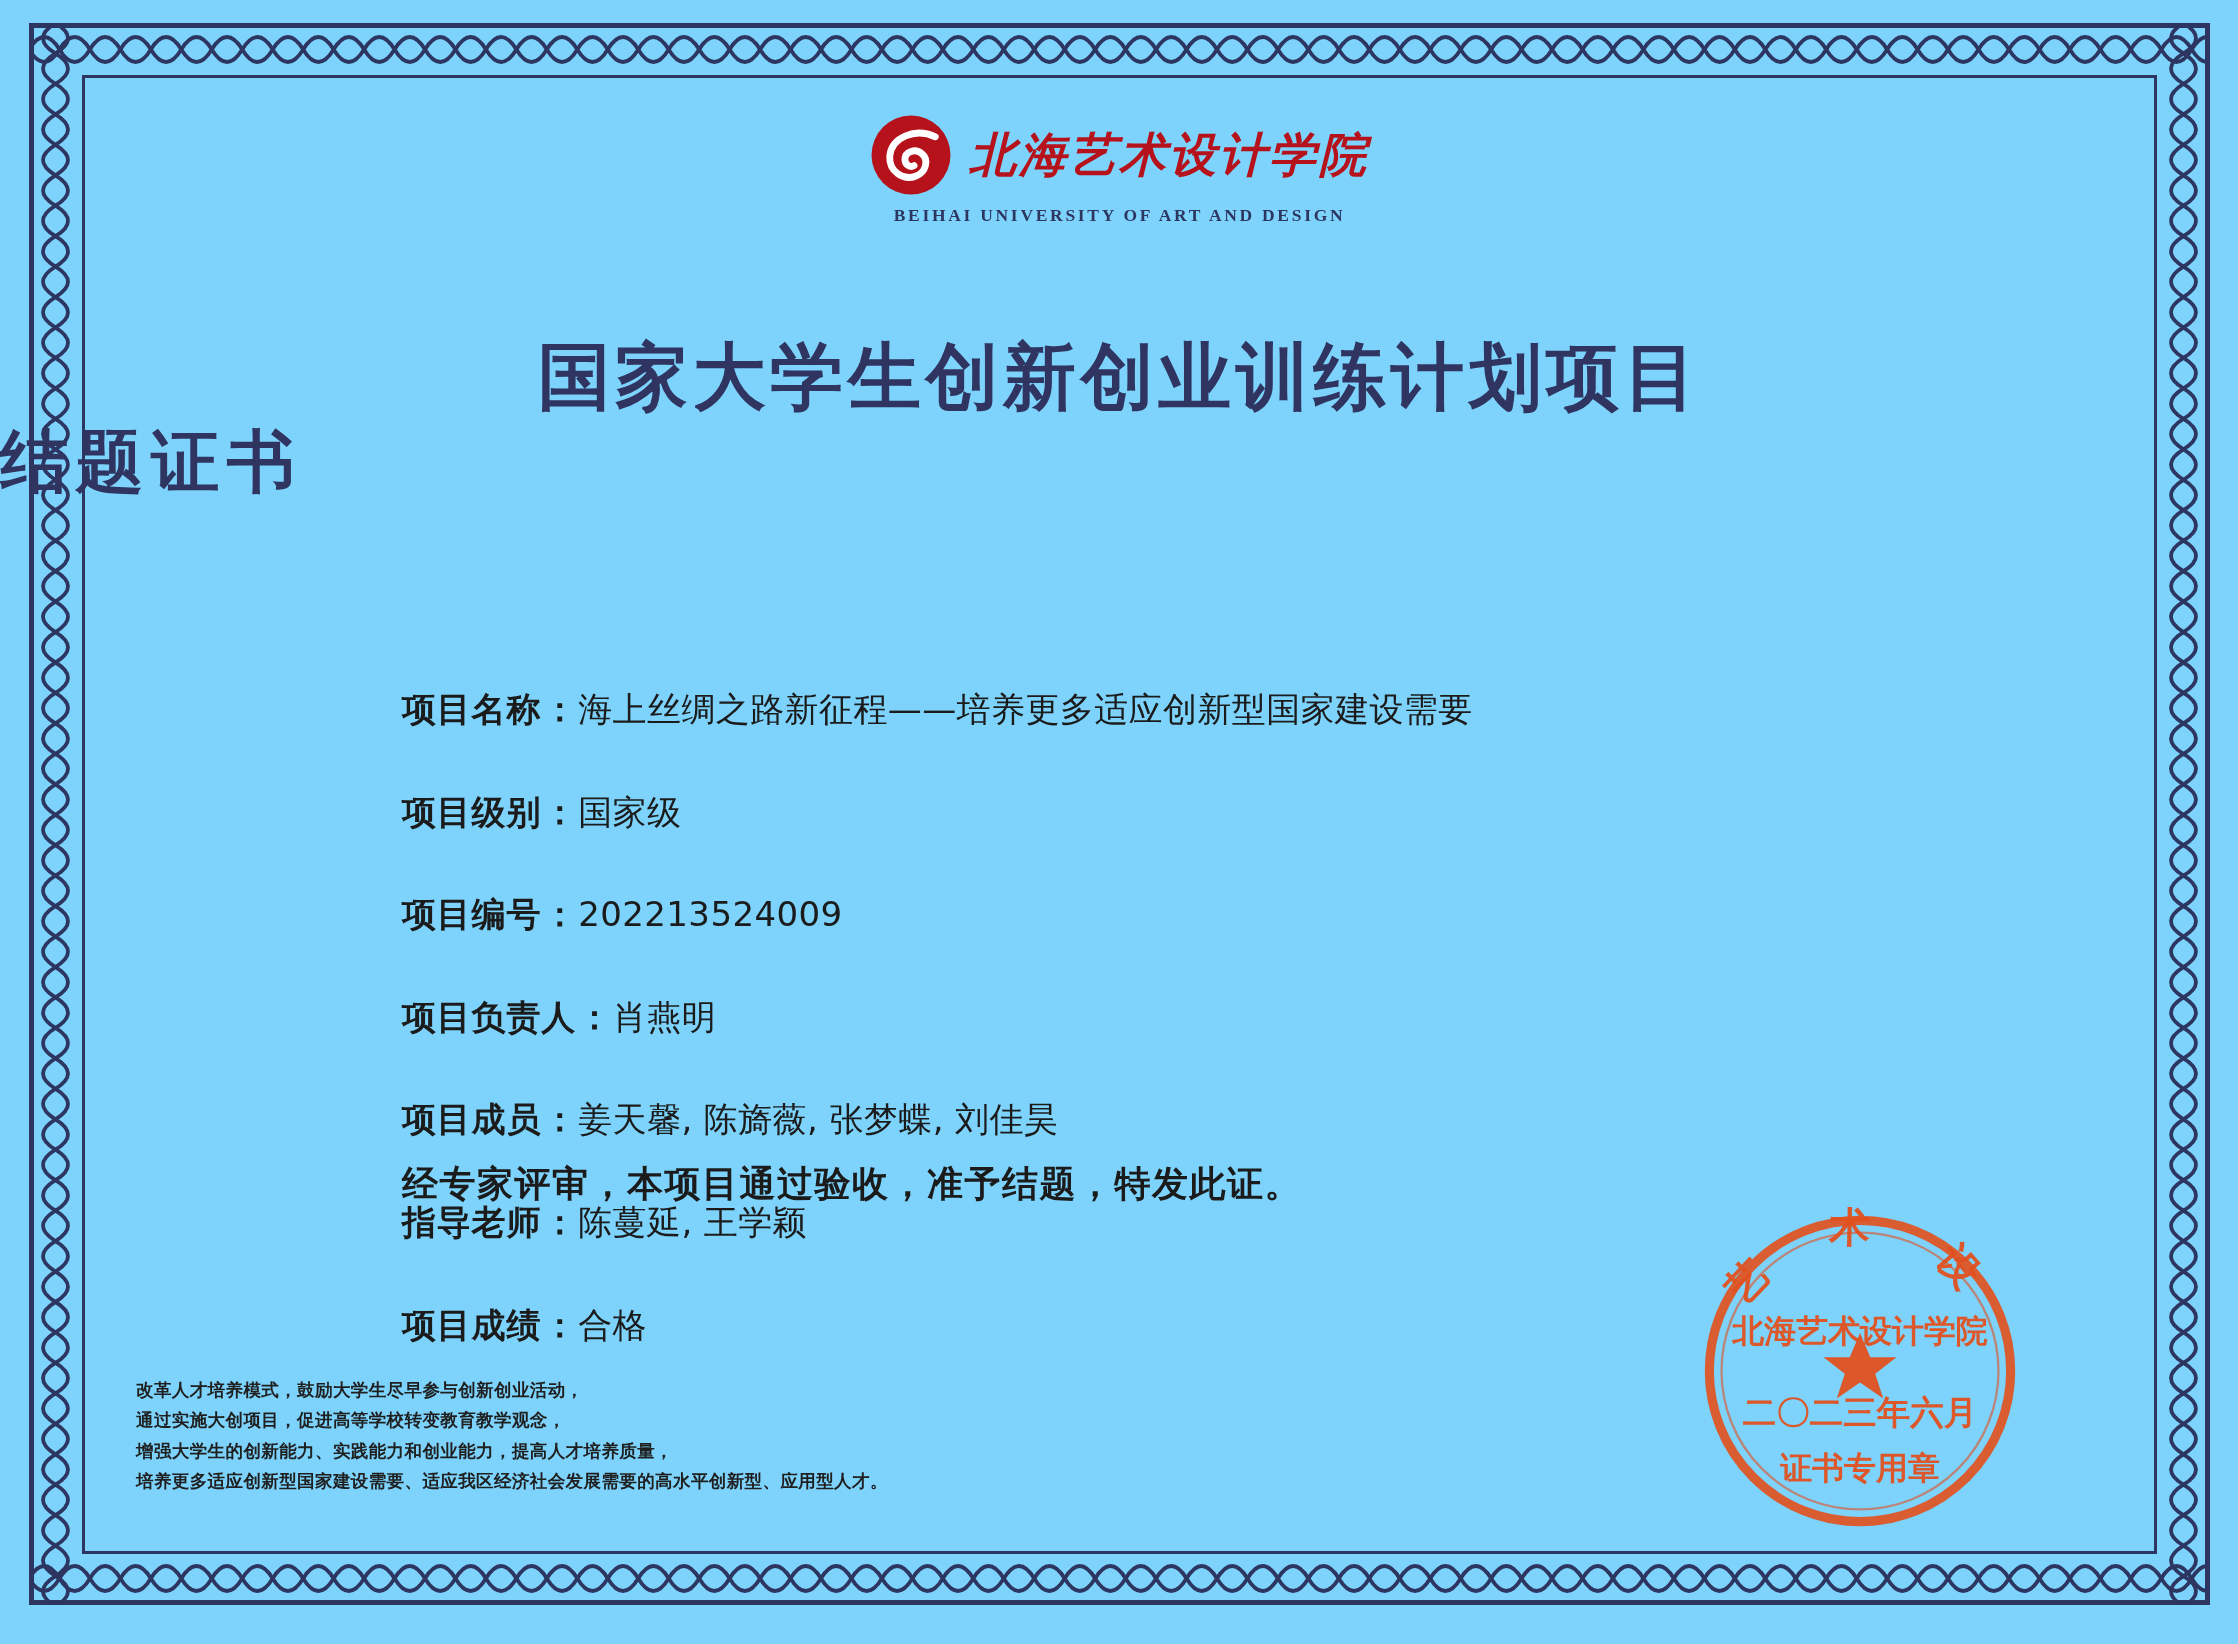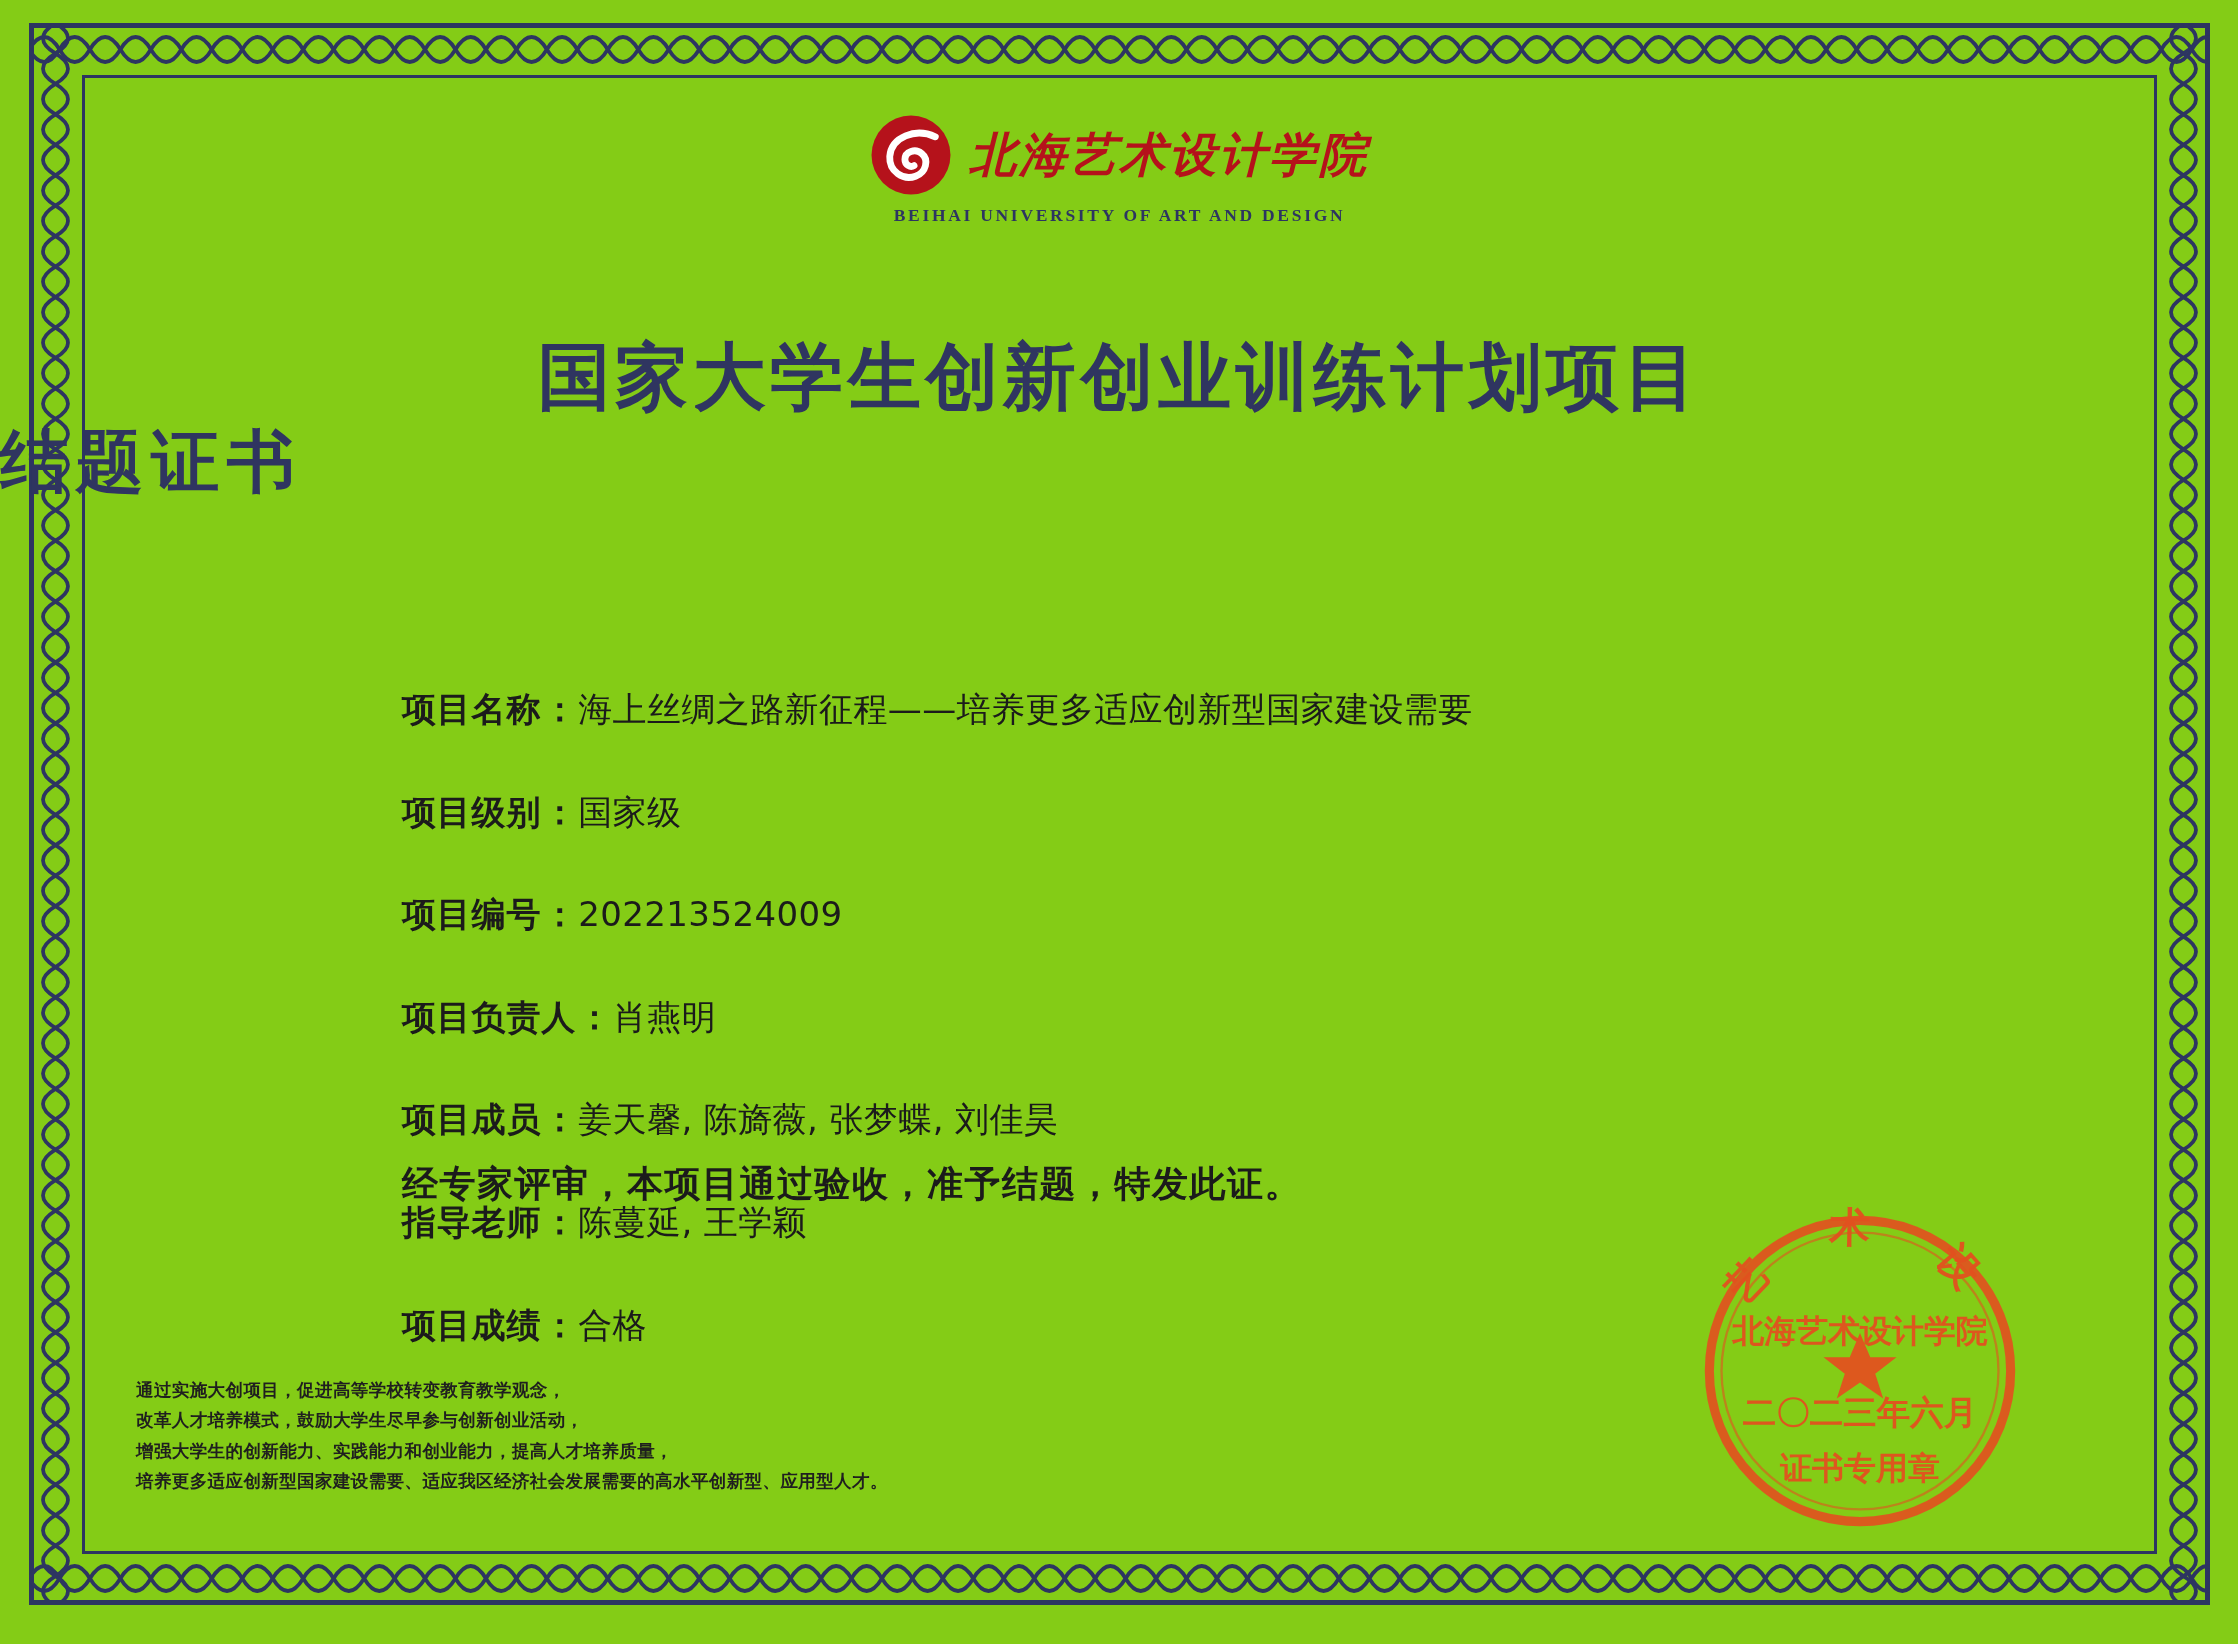--- a/index.html
+++ b/index.html
@@ -11,21 +11,21 @@
     width: 2239px;
     height: 1645px;
     font-family: "Liberation Sans", sans-serif;
     overflow: hidden;
   }
 
   .certificate {
     position: relative;
     width: 2239px;
     height: 1645px;
-    background: #84cc16;
+    background: #7dd3fc;
     box-sizing: border-box;
   }
 
   
   .border-outer {
     position: absolute;
     left: 29px;
     top: 23px;
     right: 29px;
     bottom: 40px;
@@ -283,22 +283,22 @@
       <span class="field-label">项目成绩</span>
       <span class="field-colon">：</span>
       <span class="field-value">合格</span>
     </div>
 
   </div>
 
   <div class="statement">经专家评审，本项目通过验收，准予结题，特发此证。</div>
 
   <div class="footnote">
+    <div>改革人才培养模式，鼓励大学生尽早参与创新创业活动，</div>
     <div>通过实施大创项目，促进高等学校转变教育教学观念，</div>
-    <div>改革人才培养模式，鼓励大学生尽早参与创新创业活动，</div>
     <div>增强大学生的创新能力、实践能力和创业能力，提高人才培养质量，</div>
     <div>培养更多适应创新型国家建设需要、适应我区经济社会发展需要的高水平创新型、应用型人才。</div>
   </div>
 
   <div class="seal">
     <svg width="350" height="350" viewBox="0 0 460 460">
       <defs>
         <path id="arcTop" d="M 60 230 A 170 170 0 0 1 400 230"></path>
         <path id="arcTopInner" d="M 82 230 A 148 148 0 0 1 378 230"></path>
       </defs>

